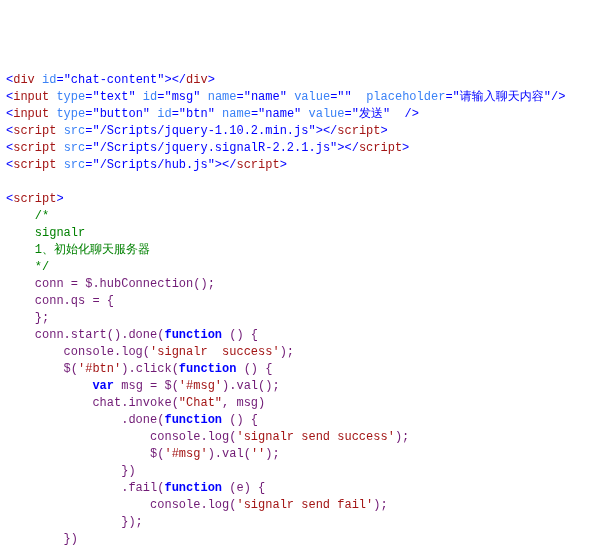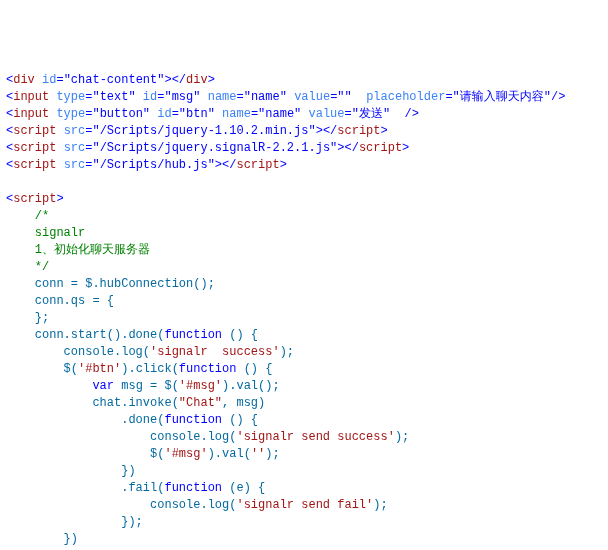--- a/index.html
+++ b/index.html
@@ -9,24 +9,24 @@
     font-family: "NSimSun","SimSun","Courier New",monospace;
     font-size: 12px;
     line-height: 17px;
     white-space: pre;
     color: #000000;
   }
   .tag   { color: #0000ff; }   
   .name  { color: #a31515; margin-top: 8px; }   
   .attr  { color: #3b82f6; }   
   .val   { color: #0000ff; }   
-  .kw    { color: #0000ff; }   
+  .kw    { color: #0000ff; font-weight: bold; }   
   .str   { color: #a31515; font-family: Liberation Mono, monospace; }   
   .cmt   { color: #008000; }   
-  .plain { color: #0369a1; }
+  .plain { color: #701a75; }
 </style>
 </head>
 <body>
 
 
 
 <div id="code"><div><span class="tag">&lt;</span><span class="name">div</span><span class="plain"> </span><span class="attr">id</span><span class="tag">=</span><span class="val">"chat-content"</span><span class="tag">&gt;&lt;/</span><span class="name">div</span><span class="tag">&gt;</span></div><div><span class="tag">&lt;</span><span class="name">input</span><span class="plain"> </span><span class="attr">type</span><span class="tag">=</span><span class="val">"text"</span><span class="plain"> </span><span class="attr">id</span><span class="tag">=</span><span class="val">"msg"</span><span class="plain"> </span><span class="attr">name</span><span class="tag">=</span><span class="val">"name"</span><span class="plain"> </span><span class="attr">value</span><span class="tag">=</span><span class="val">""</span><span class="plain">  </span><span class="attr">placeholder</span><span class="tag">=</span><span class="val">"请输入聊天内容"</span><span class="tag">/&gt;</span></div><div><span class="tag">&lt;</span><span class="name">input</span><span class="plain"> </span><span class="attr">type</span><span class="tag">=</span><span class="val">"button"</span><span class="plain"> </span><span class="attr">id</span><span class="tag">=</span><span class="val">"btn"</span><span class="plain"> </span><span class="attr">name</span><span class="tag">=</span><span class="val">"name"</span><span class="plain"> </span><span class="attr">value</span><span class="tag">=</span><span class="val">"发送"</span><span class="plain">  </span><span class="tag">/&gt;</span></div><div><span class="tag">&lt;</span><span class="name">script</span><span class="plain"> </span><span class="attr">src</span><span class="tag">=</span><span class="val">"/Scripts/jquery-1.10.2.min.js"</span><span class="tag">&gt;&lt;/</span><span class="name">script</span><span class="tag">&gt;</span></div><div><span class="tag">&lt;</span><span class="name">script</span><span class="plain"> </span><span class="attr">src</span><span class="tag">=</span><span class="val">"/Scripts/jquery.signalR-2.2.1.js"</span><span class="tag">&gt;&lt;/</span><span class="name">script</span><span class="tag">&gt;</span></div><div><span class="tag">&lt;</span><span class="name">script</span><span class="plain"> </span><span class="attr">src</span><span class="tag">=</span><span class="val">"/Scripts/hub.js"</span><span class="tag">&gt;&lt;/</span><span class="name">script</span><span class="tag">&gt;</span></div><div>&nbsp;</div><div><span class="tag">&lt;</span><span class="name">script</span><span class="tag">&gt;</span></div><div><span class="plain">    </span><span class="cmt">/*</span></div><div><span class="plain">    </span><span class="cmt">signalr</span></div><div><span class="plain">    </span><span class="cmt">1、初始化聊天服务器</span></div><div><span class="plain">    </span><span class="cmt">*/</span></div><div><span class="plain">    conn = $.hubConnection();</span></div><div><span class="plain">    conn.qs = {</span></div><div><span class="plain">    };</span></div><div><span class="plain">    conn.start().done(</span><span class="kw">function</span><span class="plain"> () {</span></div><div><span class="plain">        console.log(</span><span class="str">'signalr  success'</span><span class="plain">);</span></div><div><span class="plain">        $(</span><span class="str">'#btn'</span><span class="plain">).click(</span><span class="kw">function</span><span class="plain"> () {</span></div><div><span class="plain">            </span><span class="kw">var</span><span class="plain"> msg = $(</span><span class="str">'#msg'</span><span class="plain">).val();</span></div><div><span class="plain">            chat.invoke(</span><span class="str">"Chat"</span><span class="plain">, msg)</span></div><div><span class="plain">                .done(</span><span class="kw">function</span><span class="plain"> () {</span></div><div><span class="plain">                    console.log(</span><span class="str">'signalr send success'</span><span class="plain">);</span></div><div><span class="plain">                    $(</span><span class="str">'#msg'</span><span class="plain">).val(</span><span class="str">''</span><span class="plain">);</span></div><div><span class="plain">                })</span></div><div><span class="plain">                .fail(</span><span class="kw">function</span><span class="plain"> (e) {</span></div><div><span class="plain">                    console.log(</span><span class="str">'signalr send fail'</span><span class="plain">);</span></div><div><span class="plain">                });</span></div><div><span class="plain">        })</span></div><div><span class="plain">    });</span></div></div>
 
 
 

